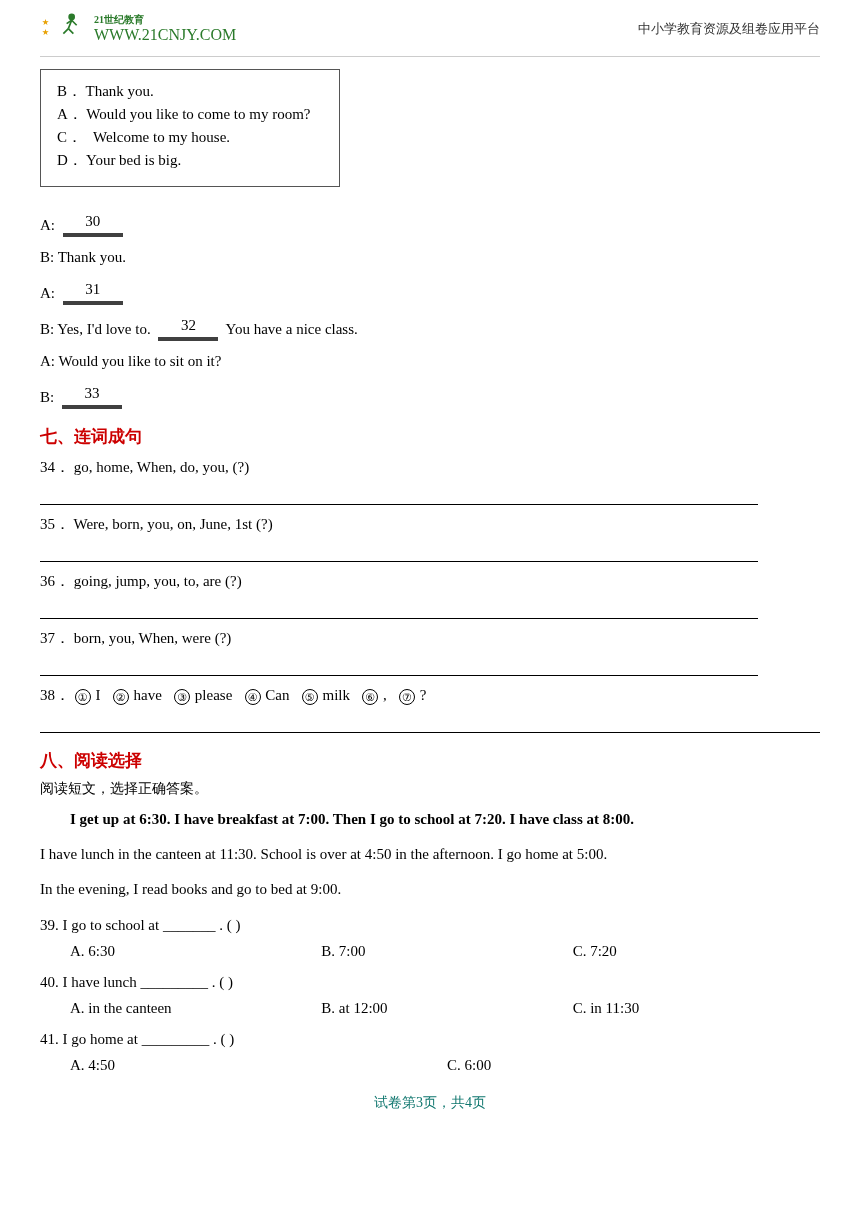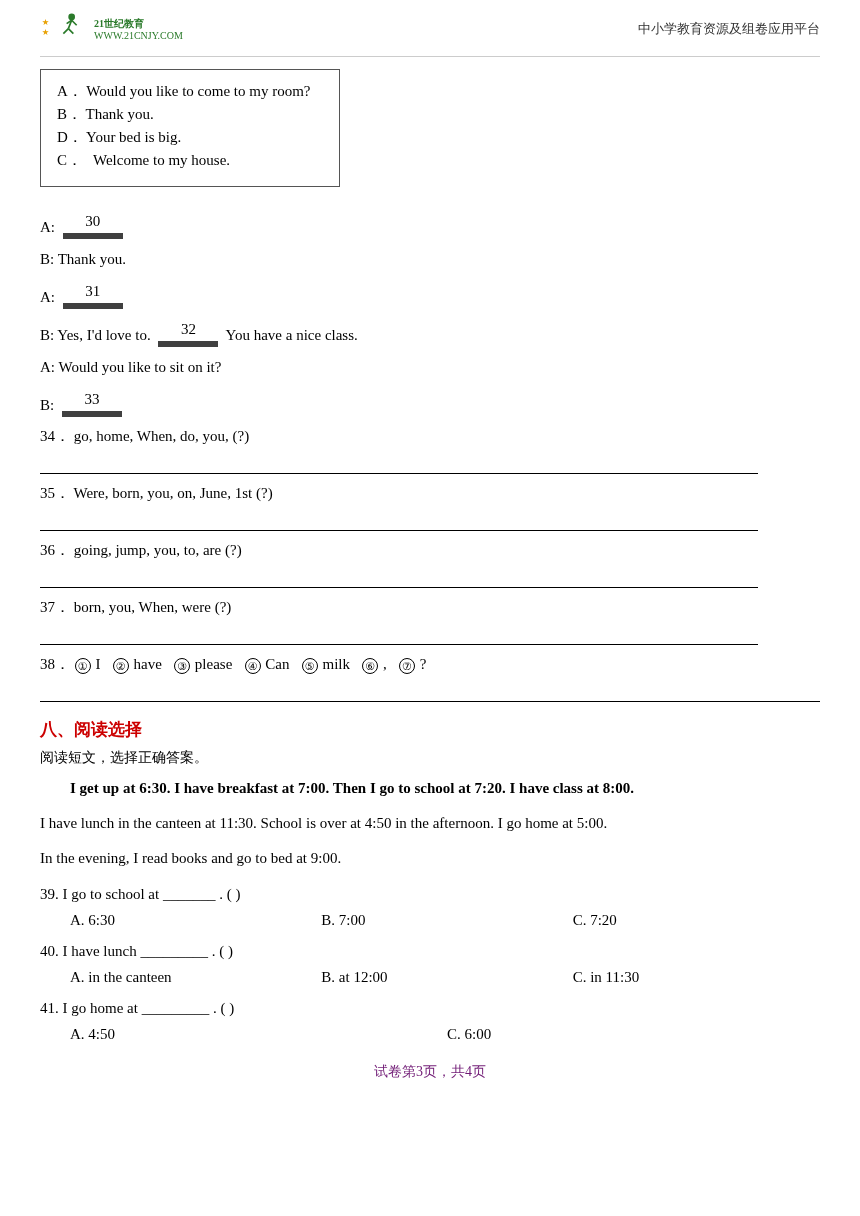--- a/index.html
+++ b/index.html
@@ -36,21 +36,21 @@
       height: 38px;
       margin-right: 4px;
     }
     .logo-text {
       font-size: 10px;
       color: #2a7a2a;
       font-weight: bold;
       line-height: 1.2;
     }
     .logo-url {
-      font-size: 10px;
+      font-size: 16px;
       color: #2a7a2a;
     }
     .header-right {
       font-size: 13px;
       color: #333;
     }
 
     
     .options-box {
       border: 1px solid #555;
@@ -66,21 +66,21 @@
 
     
     .dialogue-line {
       margin: 8px 0;
       font-size: 15px;
       line-height: 1.6;
     }
     .blank {
       display: inline-block;
       min-width: 60px;
-      border-bottom: 6px solid #404040;
+      border-bottom: 4px solid #404040;
       text-align: center;
       margin: 0 4px;
       vertical-align: bottom;
     }
 
     
     .section-header {
       font-size: 17px;
       font-weight: bold;
       color: #cc0000;
@@ -133,21 +133,21 @@
     .choice {
       flex: 1;
       font-size: 15px;
     }
 
     
     .page-footer {
       text-align: center;
       font-size: 14px;
       margin-top: 20px;
-      color: #701a75;
+      color: #0f766e;
     }
 
     
     .circle-num {
       display: inline-block;
       width: 16px;
       height: 16px;
       border: 1px solid #000;
       border-radius: 50%;
       text-align: center;
@@ -182,34 +182,34 @@
         <div class="logo-text">21世纪教育</div>
         <div class="logo-url">WWW.21CNJY.COM</div>
       </div>
     </div>
     <div class="header-right">中小学教育资源及组卷应用平台</div>
   </div>
 
   
   <div class="options-box">
     <div class="option-line">
+      <span>B．</span>
+      <span>Thank you.</span>
+    </div>
+    <div class="option-line">
       <span>A．</span>
       <span>Would you like to come to my room?</span>
     </div>
     <div class="option-line">
-      <span>B．</span>
-      <span>Thank you.</span>
+      <span>C．&nbsp;&nbsp;</span>
+      <span>Welcome to my house.</span>
     </div>
     <div class="option-line">
       <span>D．</span>
       <span>Your bed is big.</span>
-    </div>
-    <div class="option-line">
-      <span>C．&nbsp;&nbsp;</span>
-      <span>Welcome to my house.</span>
     </div>
   </div>
 
   
   <div class="dialogue-line">
     <span>A:</span>
     <span class="blank">30</span>
   </div>
   <div class="dialogue-line">
     <span>B: Thank you.</span>
@@ -225,20 +225,21 @@
   </div>
   <div class="dialogue-line">
     <span>A: Would you like to sit on it?</span>
   </div>
   <div class="dialogue-line">
     <span>B:</span>
     <span class="blank">33</span>
   </div>
 
   
+  <div class="section-header">七、连词成句</div>
 
   
   <div id="word-order-items">
       <div class="word-order-item">34．  go, home, When, do, you, (?)</div>
       <div class="answer-line-short"></div>
       <div class="word-order-item">35．  Were, born, you, on, June, 1st    (?)</div>
       <div class="answer-line-short"></div>
       <div class="word-order-item">36．  going, jump, you, to, are (?)</div>
       <div class="answer-line-short"></div>
       <div class="word-order-item">37．  born, you, When, were (?)</div>

